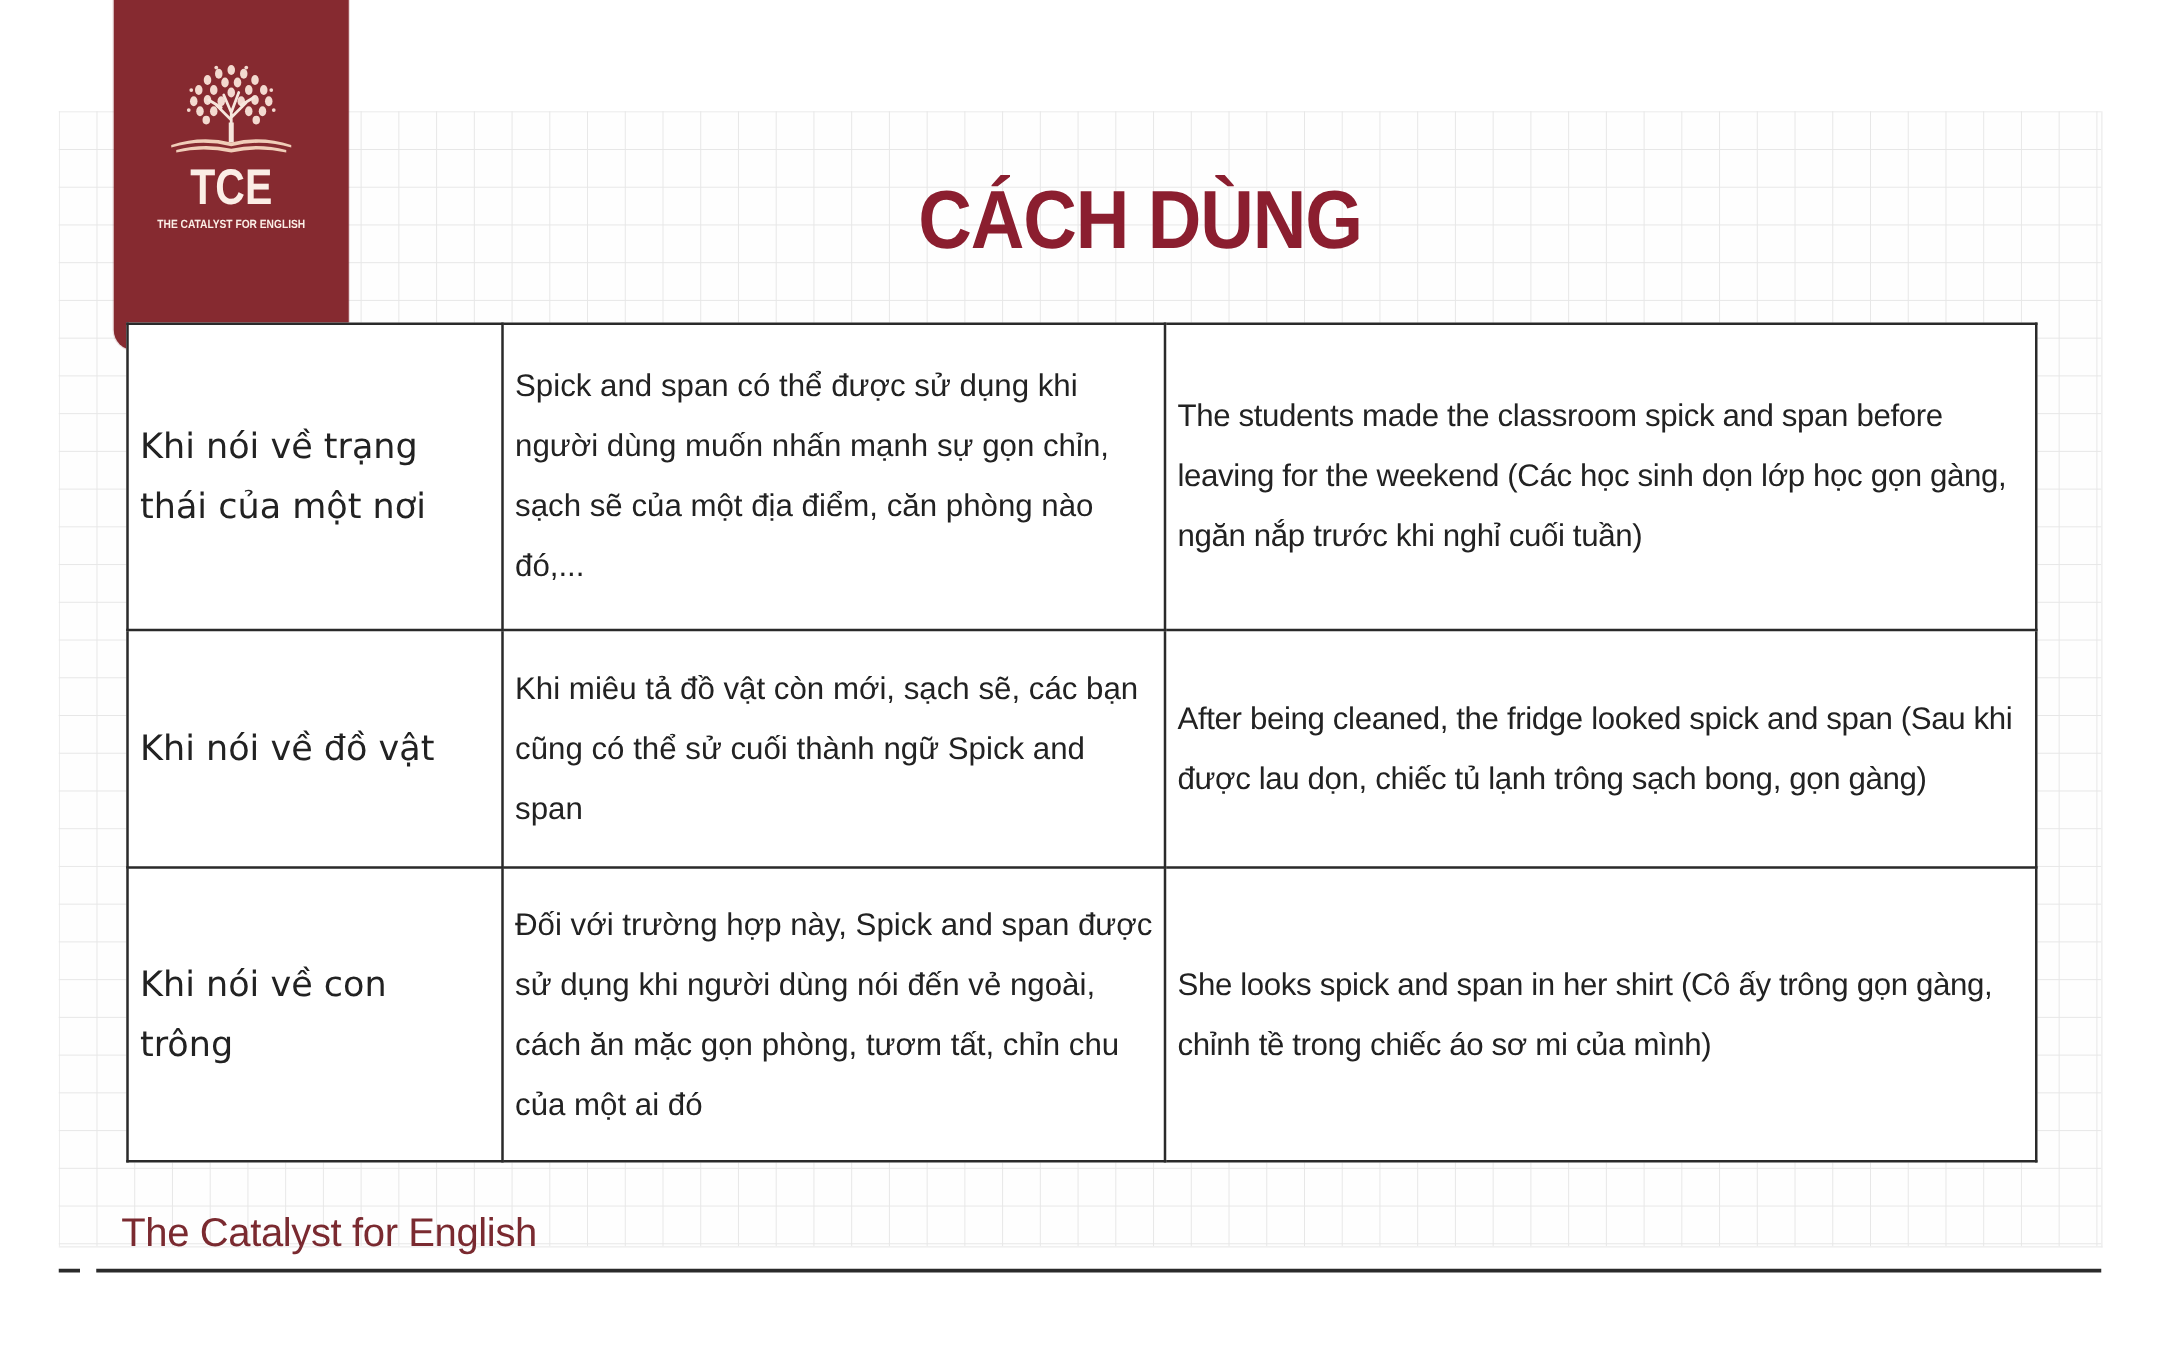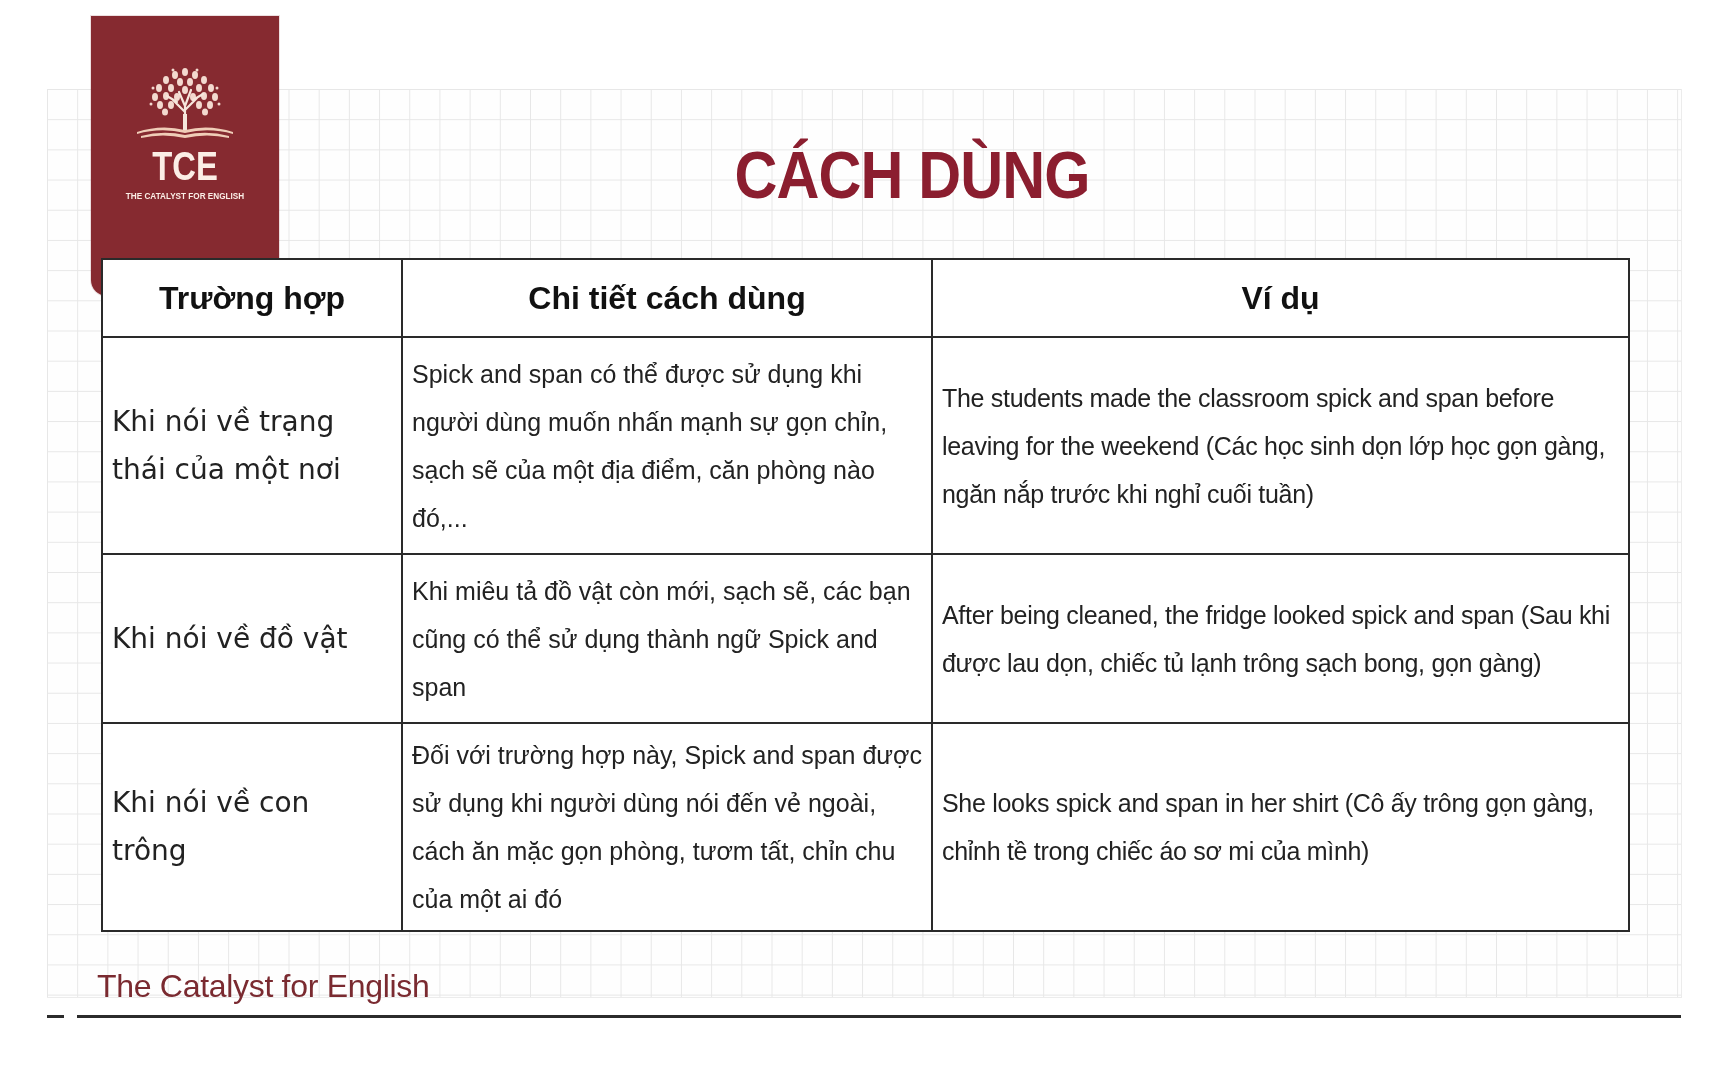--- a/index.html
+++ b/index.html
@@ -13,21 +13,21 @@
     position: absolute; left: 47px; top: 89px; width: 1634px; height: 908px;
     background-color: #fefefe;
     background-image:
       linear-gradient(to right, #e7e7e7 1px, transparent 1px),
       linear-gradient(to bottom, #e7e7e7 1px, transparent 1px);
     background-size: 30.2px 30.2px;
     border-right: 1px solid #ececec;
     border-bottom: 1px solid #ececec;
   }
   .logo {
-    position: absolute; left: 91px; top: 16px; width: 188px; height: 280px;
+    position: absolute; left: 91px; top: 0; width: 188px; height: 280px;
     background: #862a30; border-radius: 0 0 16px 16px;
     box-shadow: 0 0 0 1px rgba(134,42,48,0.15);
   }
   .logo svg.tree { position: absolute; left: 42px; top: 50px; }
   .logo .tce {
     position: absolute; left: 0; width: 100%; top: 128px; text-align: center;
     color: #fbeee6; font-weight: bold; font-size: 40px; letter-spacing: 0px;
     font-family: "Liberation Sans", sans-serif; transform: scaleX(0.82);
   }
   .logo .tagline {
@@ -120,33 +120,28 @@
 
 <h1 class="title" style="margin:0;">CÁCH DÙNG</h1>
 
 <table class="usage">
   <colgroup>
     <col style="width:300px">
     <col style="width:530px">
     <col style="width:697px">
   </colgroup>
   <tbody>
-      <tr>
-    <th>Trường hợp</th>
-    <th>Chi tiết cách dùng</th>
-    <th>Ví dụ</th>
-  </tr>
   <tr class="r1">
     <td class="c1">Khi nói về trạng thái của một nơi</td>
     <td class="c2">Spick and span có thể được sử dụng khi người dùng muốn nhấn mạnh sự gọn chỉn, sạch sẽ của một địa điểm, căn phòng nào đó,...</td>
     <td class="c3">The students made the classroom spick and span before leaving for the weekend (Các học sinh dọn lớp học gọn gàng, ngăn nắp trước khi nghỉ cuối tuần)</td>
   </tr>
   <tr class="r2">
     <td class="c1">Khi nói về đồ vật</td>
-    <td class="c2">Khi miêu tả đồ vật còn mới, sạch sẽ, các bạn cũng có thể sử dụng thành ngữ Spick and span</td>
+    <td class="c2">Khi miêu tả đồ vật còn mới, sạch sẽ, các bạn cũng có thể sử cuối thành ngữ Spick and span</td>
     <td class="c3">After being cleaned, the fridge looked spick and span (Sau khi được lau dọn, chiếc tủ lạnh trông sạch bong, gọn gàng)</td>
   </tr>
   <tr class="r3">
     <td class="c1">Khi nói về con trông</td>
     <td class="c2">Đối với trường hợp này, Spick and span được sử dụng khi người dùng nói đến vẻ ngoài, cách ăn mặc gọn phòng, tươm tất, chỉn chu của một ai đó</td>
     <td class="c3">She looks spick and span in her shirt (Cô ấy trông gọn gàng, chỉnh tề trong chiếc áo sơ mi của mình)</td>
   </tr>
 </tbody>
   </table>
 

